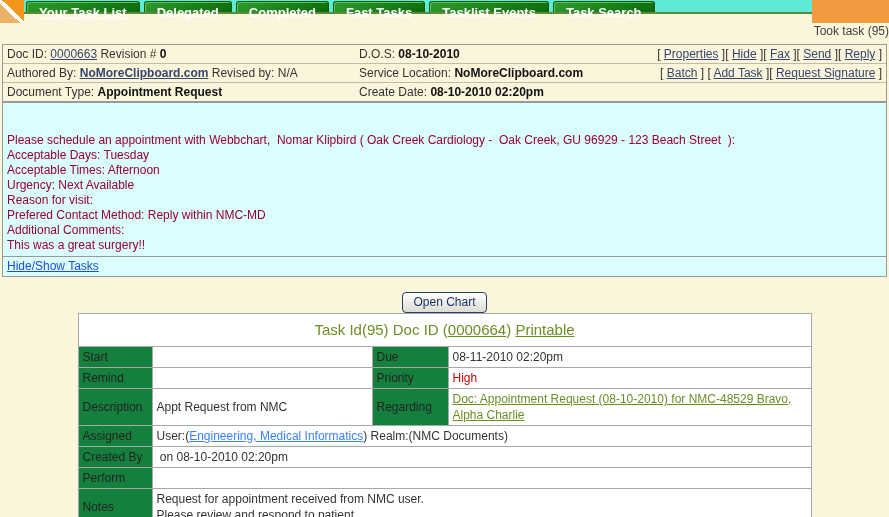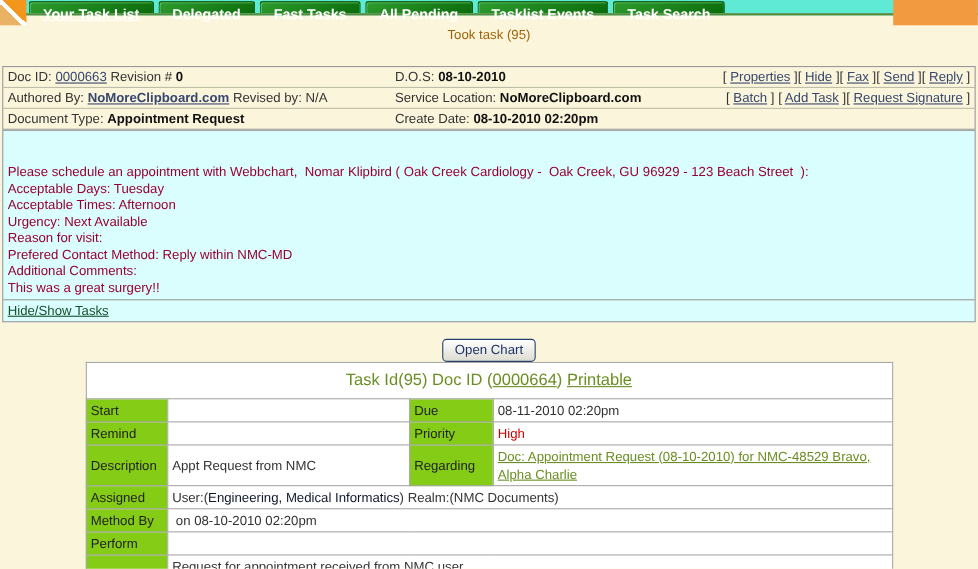--- a/index.html
+++ b/index.html
@@ -30,86 +30,86 @@
     background:linear-gradient(150deg,#2E9C2E,#0B6B0B);
     border:1px solid #0A5A0A; border-bottom:none;
     border-top-left-radius:3px; border-top-right-radius:3px;
     box-shadow:inset 1px 1px 0 #63BE63;
     color:#fff; font-weight:bold; font-size:13px; line-height:16px;
     white-space:nowrap; cursor:pointer;
   }
   .tab.active span { text-decoration:underline; }
 
   
-  .page-title { text-align:center; color:#a16207; margin:10px 0 22px; }
+  .page-title { text-align:right; color:#404040; margin:10px 0 6px; }
 
   
   .docinfo { margin:0 2px; border:1px solid #999; }
   .di-row { display:flex; padding:1px 4px; line-height:16px; border-bottom:1px solid #BDBDA8; }
   .di-row:last-child { border-bottom:none; }
   .di-left { width:352px; }
   .di-mid  { width:276px; }
   .di-right{ flex:1; text-align:right; white-space:nowrap; }
   .val { font-weight:bold; color:#111; }
   .lnk { color:#36466E; text-decoration:underline; cursor:pointer; }
   .lnk.bold { font-weight:bold; }
   .acts { color:#333; }
   .acts .item::before { content:"[ "; }
   .acts .item::after  { content:" ]"; }
 
   
   .bluebox { margin:0 2px; border:1px solid #999; background:#DAFDFD; }
   .msg { padding:2px 4px 3px; color:#990033; line-height:15px;margin-top:28px; }
   .msg div { white-space:pre-wrap; }
   .hideshow { border-top:1px solid #999; padding:2px 4px 3px; }
-  .hideshow span { color:#14532d; text-decoration:underline; cursor:pointer; }
+  .hideshow span { color:#1d4ed8; text-decoration:underline; cursor:pointer; }
 
   
   .btn {
     display:inline-block;
     background:linear-gradient(#FFFFFF,#DCDCD2);
     border:1px solid #26406B; border-radius:4px;
     color:#1F3266; font-size:12px; line-height:15px;
     padding:2px 10px; text-align:center; cursor:pointer;
     font-family:"Liberation Sans", sans-serif;
   }
   .openchart-row { text-align:center; margin:15px 0 0; }
 
   
   .tasktable {
     width:734px; margin:0 auto; border-collapse:collapse;
     background:#fff; font-size:12px; color:#333;
   }
   .tasktable td { border:1px solid #A8A8A8; padding:2px 4px; vertical-align:middle; line-height:16px; }
-  .tasktable td.lbl { background:#84cc16; color:#222; }
+  .tasktable td.lbl { background:#15803d; color:#222; }
   .tt-header { text-align:center; color:#6B8E23; font-size:15px; padding:8px 2px !important; }
   .green-lnk { color:#6B8E23; text-decoration:underline; cursor:pointer; }
-  .gray-lnk { color:#0f172a; cursor:pointer; }
+  .gray-lnk { color:#3b82f6; text-decoration:underline; cursor:pointer; }
   .priority-high { color:#CC0000; }
   .pre { white-space:pre-wrap; }
 
   
   .footer { width:734px; margin:3px auto 0; display:flex; justify-content:space-between; align-items:center; }
   .fb1 { width:126px; }
   .fb2 { width:212px; box-shadow:0 0 0 1px #26406B; }
   .fb3 { width:74px; }
   .fb4 { width:146px; }
   .fb5 { width:60px; }
   .fb6 { width:32px; padding:2px 4px; }
   .fb7 { width:70px; }
 </style>
 </head>
 <body>
 
 <div class="tabbar">
   <div class="corner"></div>
   <div class="tab active"><span>Your Task List</span></div>
   <div class="tab"><span>Delegated</span></div>
+  <div class="tab"><span>Completed</span></div>
   <div class="tab"><span>Fast Tasks</span></div>
-  <div class="tab"><span>All Pending</span></div>
   <div class="tab"><span>Tasklist Events</span></div>
   <div class="tab"><span>Task Search</span></div>
   <div class="tabbar-right"></div>
 </div>
 
 <div class="page-title">Took task (95)</div>
 
 <div class="docinfo">
   <div class="di-row">
     <div class="di-left">
@@ -204,21 +204,21 @@
     <td class="lbl">Regarding</td>
     <td><span class="green-lnk">Doc: Appointment Request (08-10-2010) for NMC-48529 Bravo, Alpha Charlie</span></td>
   </tr>
   <tr>
     <td class="lbl">Assigned</td>
     <td colspan="3">
       <span>User:(</span><span class="gray-lnk">Engineering, Medical Informatics</span><span>) Realm:(NMC Documents)</span>
     </td>
   </tr>
   <tr>
-    <td class="lbl">Method By</td>
+    <td class="lbl">Created By</td>
     <td colspan="3" class="pre"> on 08-10-2010 02:20pm</td>
   </tr>
   <tr>
     <td class="lbl">Perform</td>
     <td colspan="3"></td>
   </tr>
   <tr>
     <td class="lbl">Notes</td>
     <td colspan="3">
       <div>Request for appointment received from NMC user.</div>

